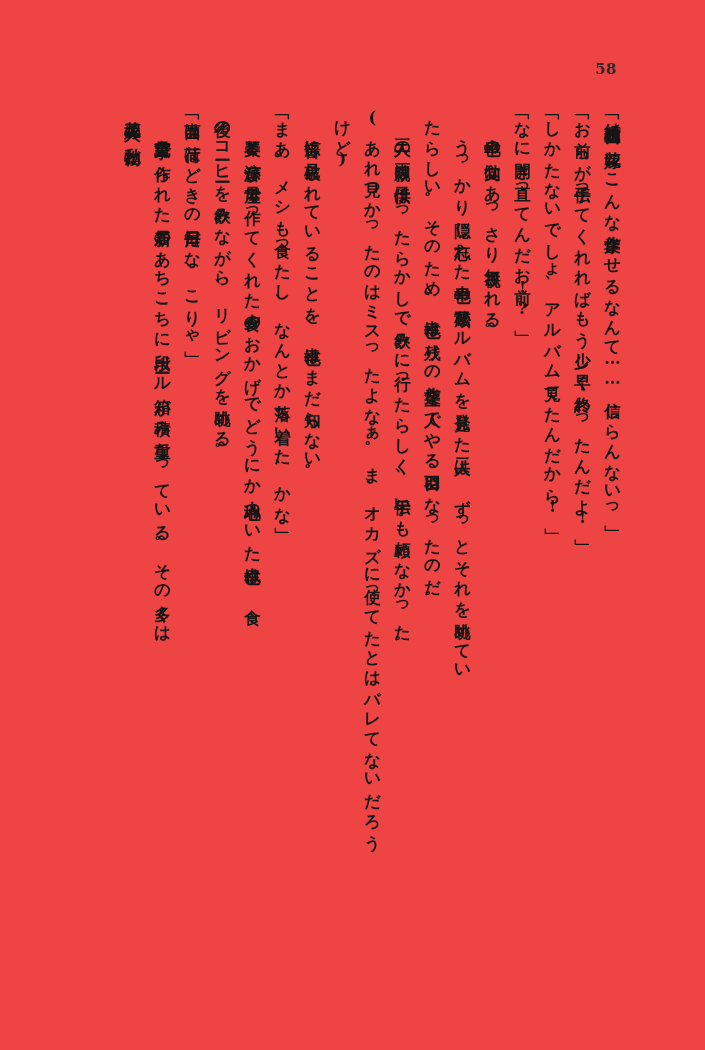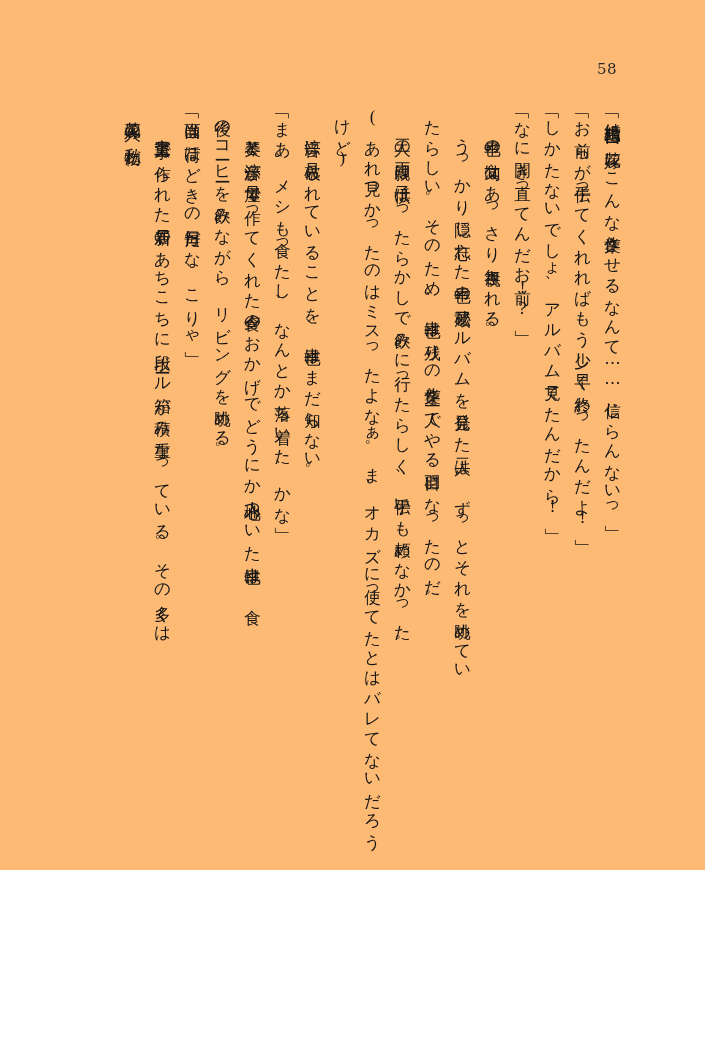--- a/index.html
+++ b/index.html
@@ -12,22 +12,23 @@
     height: 1050px;
     position: relative;
     font-family: "DejaVu Serif", "Liberation Serif", serif;
     color: #1a1a1a;
     overflow: hidden;
   }
   .page {
     position: absolute;
     left: 0; top: 0;
     width: 705px;
-    height: 870px;
-    background: #fdba74;
+    height: 1050px;
+    background: #ef4444;
+    font-weight: bold;
   }
   .page-number {
     position: absolute;
     top: 60px;
     right: 88px;
     font-size: 15px;
     font-family: "DejaVu Serif", "Liberation Serif", serif;
     color: #2a2a2a;
     letter-spacing: 0.5px;
   }

